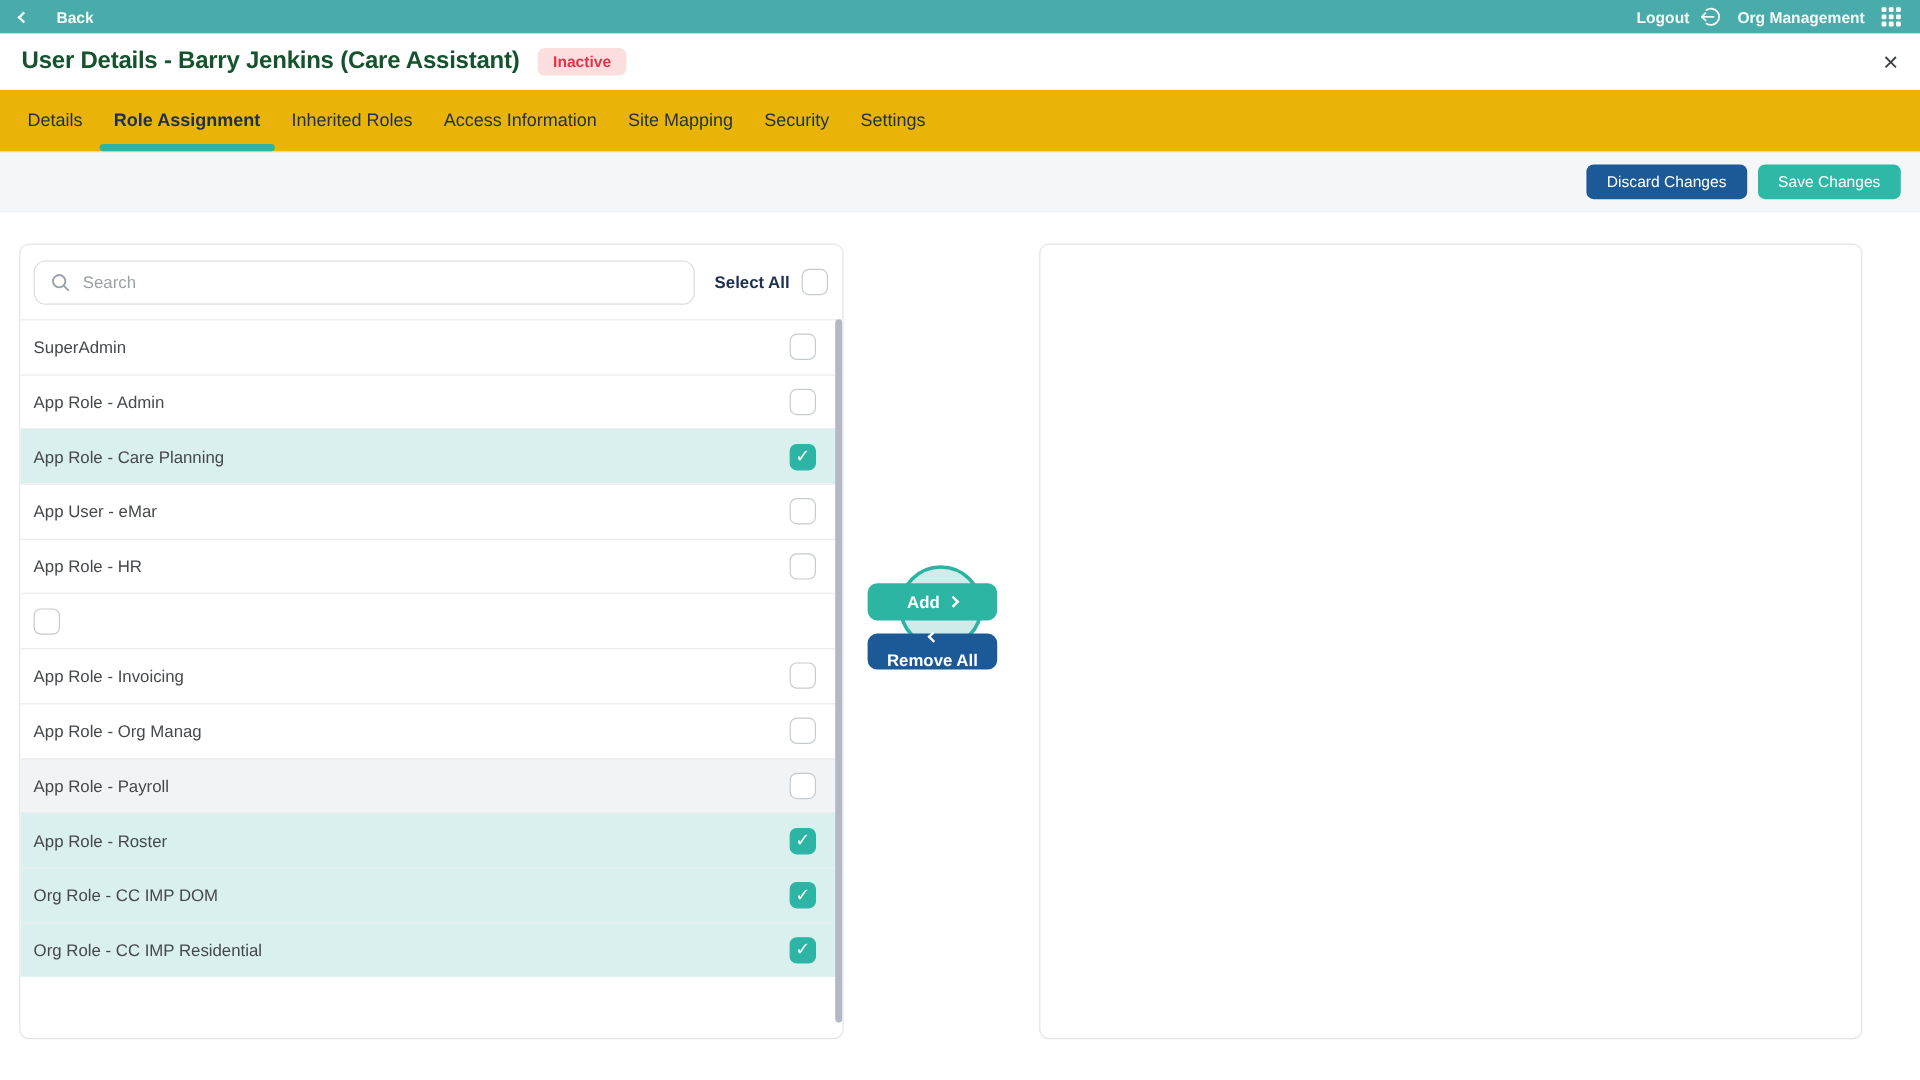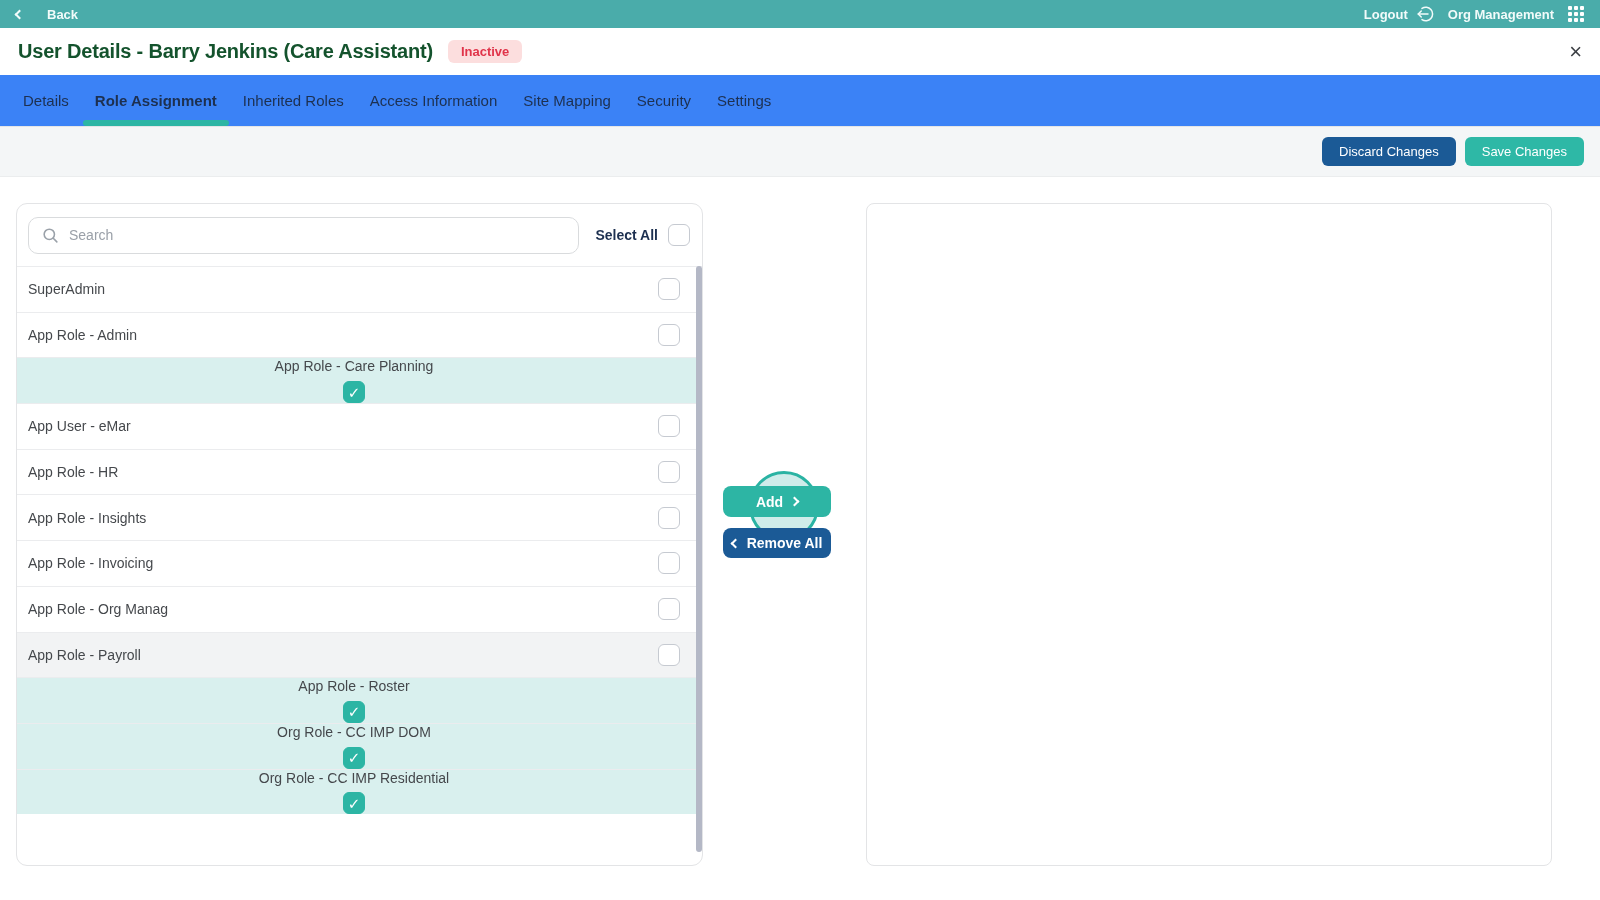--- a/index.html
+++ b/index.html
@@ -24,40 +24,40 @@
   
   .titlebar { height:47px; background:#fff; display:flex; align-items:center;
     padding:0 18px; gap:15px; }
   .page-title { font-size:20px; font-weight:700; color:#14532d; letter-spacing:-0.2px; }
   .status-badge { background:#fcdede; color:#e0344a; font-size:13px; font-weight:700;
     padding:4px 13px; border-radius:6px; }
   .titlebar .spacer { flex:1; }
   .close-x { font-size:22px; color:#3c3f44; cursor:pointer; line-height:1; }
 
   
-  .tabsbar { height:52px; background:#3b82f6; border-bottom:1px solid #e3e5e7;
+  .tabsbar { height:52px; background:#eab308; border-bottom:1px solid #e3e5e7;
     display:flex; gap:26px; padding-left:23px; }
   .tab { position:relative; display:flex; align-items:center; font-size:15px;
     color:#1d3050; cursor:pointer; white-space:nowrap; }
   .tab.active { font-weight:700; }
   .tab.active::after { content:""; position:absolute; left:-12px; right:-12px;
     bottom:0; height:6px; border-radius:3px; background:#2cb5a4; }
 
   
   .toolbar { height:50px; background:#f4f6f7; border-bottom:1px solid #ebedee;
     display:flex; align-items:center; justify-content:flex-end; gap:9px; padding:0 16px; }
   .btn { border:none; border-radius:6px; color:#fff; font-weight:400; font-size:13px;
     font-family:inherit; height:29px; padding:0 17px; cursor:pointer; }
   .btn.blue { background:#1b5a96; }
   .btn.teal { background:#2eb8a6; }
 
   
   .content { position:relative; height:723px; background:#fff; }
   .card { position:absolute; background:#fff; border:1px solid #e3e4e6; border-radius:8px; }
-  .left-card  { left:16px;  top:26px; width:687px; height:663px; overflow:hidden;border-radius:11px; }
+  .left-card  { left:16px;  top:26px; width:687px; height:663px; overflow:hidden; }
   .right-card { left:866px; top:26px; width:686px; height:663px; }
 
   
   .picker-head { height:62px; display:flex; align-items:center; padding:0 12px 0 11px; }
   .search-wrap { position:relative; width:551px; height:37px; }
   .search-wrap svg { position:absolute; left:13px; top:9px; }
   .search-input { width:100%; height:100%; border:1px solid #d9dbdd; border-radius:10px;
     padding:0 14px 0 40px; font-size:14px; color:#3f4246; font-family:inherit; outline:none; }
   .search-input::placeholder { color:#9aa0a8; }
   .picker-head .spacer { flex:1; }
@@ -69,33 +69,33 @@
     cursor:pointer; }
   .checkbox.checked { background:#2cb5a4; border-color:#2cb5a4; }
   .checkbox.checked::after { content:"✓"; color:#fff; font-size:15px; font-weight:700;
     line-height:1; }
 
   
   .role-list { position:relative; }
   .role-row { height:45.7px; display:flex; align-items:center; padding:0 22px 0 11px;
     border-top:1px solid #ebecee; background:#fff; }
   .role-row.hover    { background:#f2f3f4; }
-  .role-row.selected { background:#d9f0ee;flex-direction:column; }
+  .role-row.selected { background:#d9f0ee; }
   .role-label { font-size:14px; color:#45484c; flex:1; }
   .scroll-thumb { position:absolute; right:0; top:62px; width:6px; height:586px;
     background:#b4b8c6; border-radius:3px; cursor:grab; }
 
   
   .add-indicator { position:absolute; left:749px; top:294px; width:70px; height:70px;
     border-radius:50%; background:#cfecea; border:3px solid #2ab3a3; }
   .transfer-btn { position:absolute; left:723px; width:108px; border:none; border-radius:8px;
     color:#fff; font-weight:700; font-family:inherit; cursor:pointer;
     display:flex; align-items:center; justify-content:center; gap:8px; }
   .add-btn    { top:309px; height:31px; background:#2db5a4; font-size:14px; }
-  .remove-btn { top:351px; height:30px; background:#1b5a96; font-size:14px; }
+  .remove-btn { top:351px; height:30px; background:#1b5a96; font-size:14px;flex-direction:column; }
 </style>
 </head>
 <body>
 
 <div class="topbar">
   <div class="back-btn">
     <span class="chev left"></span>
     <span>Back</span>
   </div>
   <div class="spacer"></div>
@@ -201,21 +201,20 @@
       <span class="checkbox"></span>
     </div>
 
     <div class="role-row">
       <span class="role-label">App Role - HR</span>
       <span class="checkbox"></span>
     </div>
 
 
     <div class="role-row">
-      <span class="role-label">App Role - Insights</span>
       <span class="checkbox"></span>
     </div>
 
     <div class="role-row">
       <span class="role-label">App Role - Invoicing</span>
       <span class="checkbox"></span>
     </div>
 
     <div class="role-row">
       <span class="role-label">App Role - Org Manag</span>

